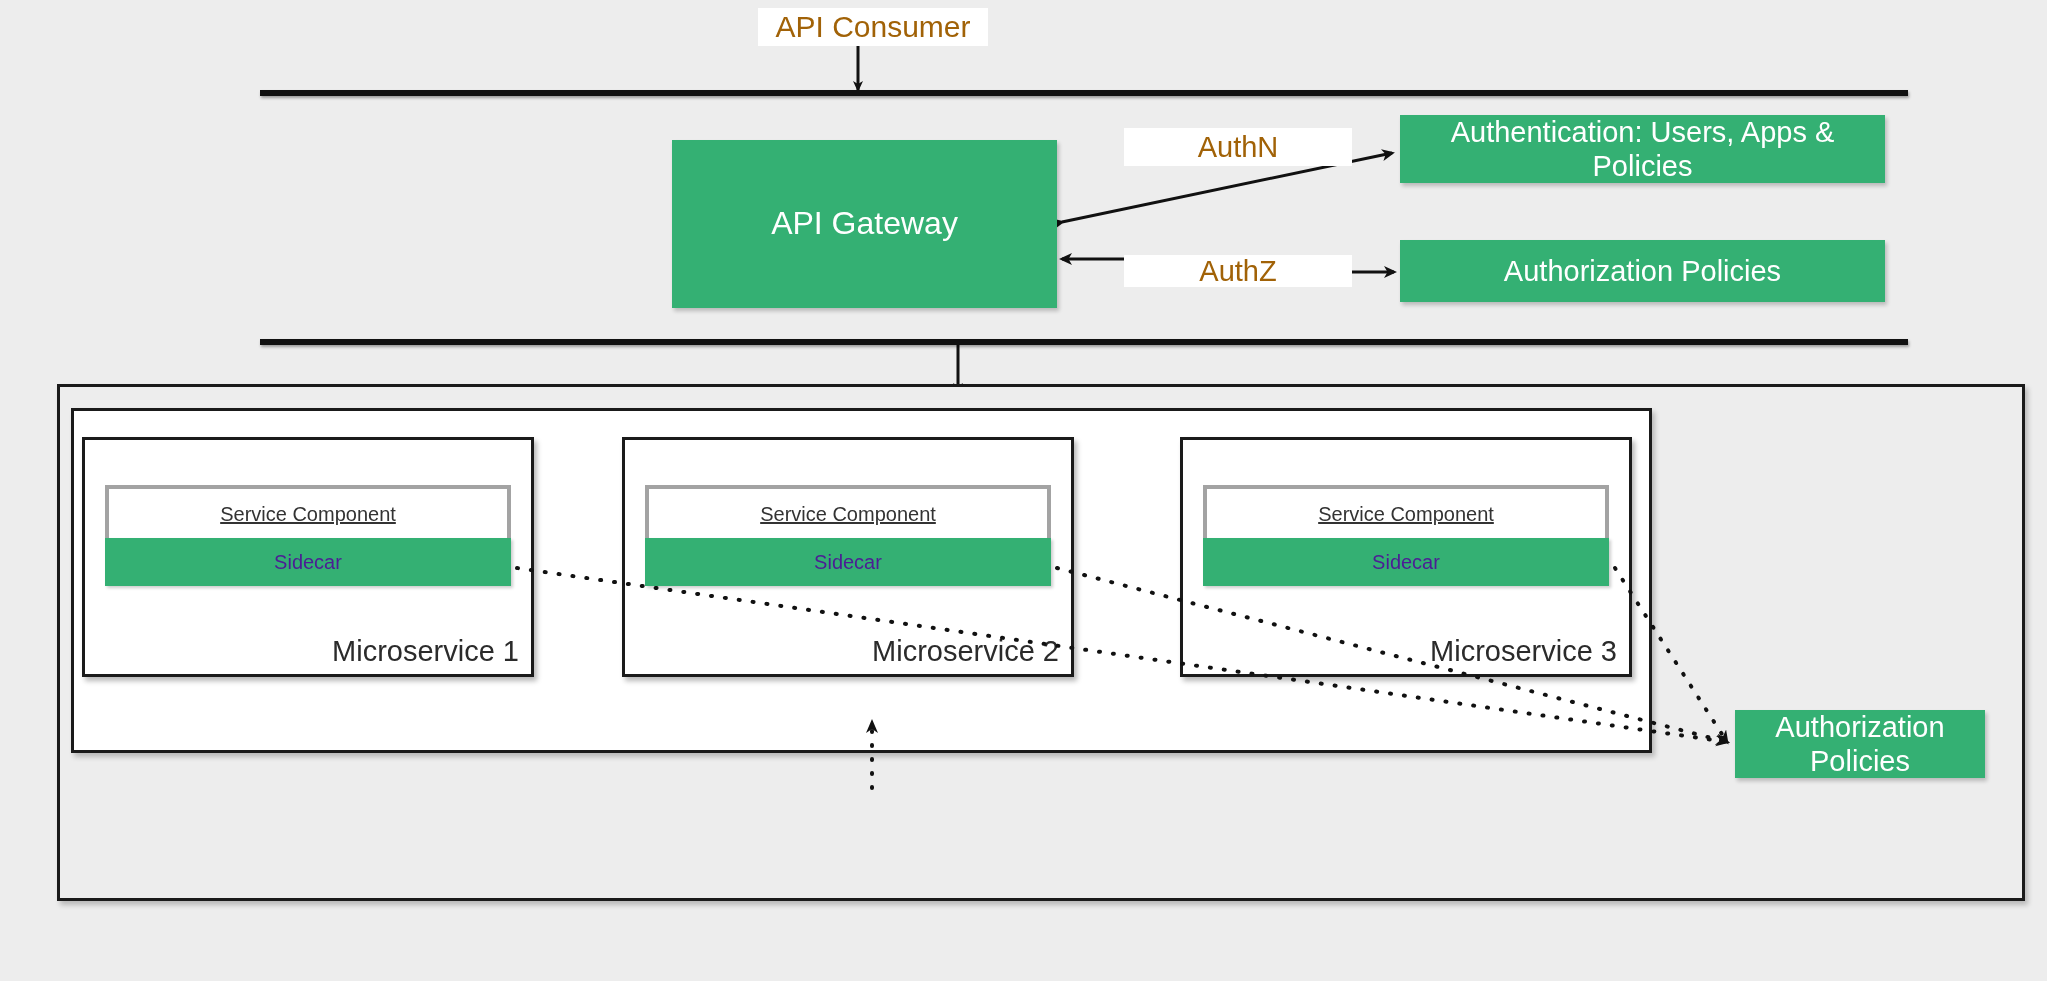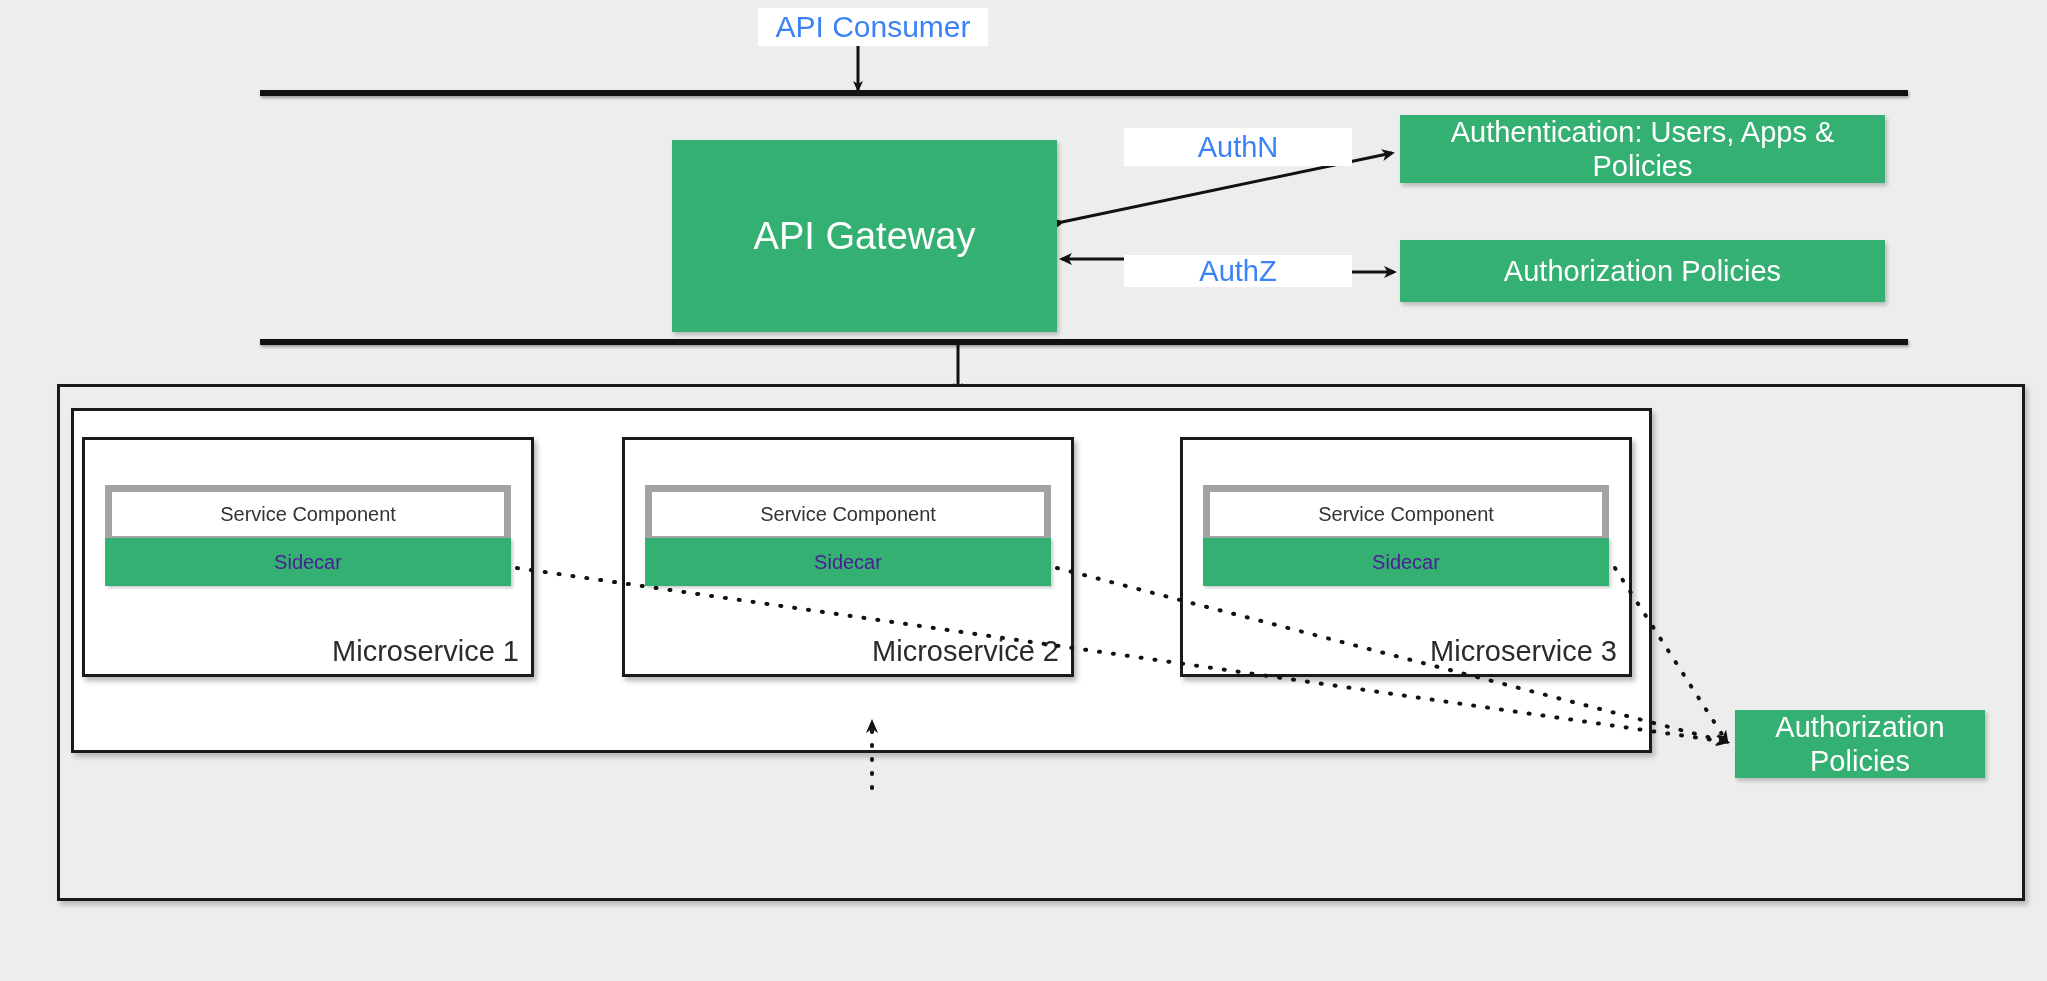--- a/index.html
+++ b/index.html
@@ -38,40 +38,40 @@
     line-height: 1.18;
   }
   .green {
     background: #34b073;
     color: #ffffff;
     box-shadow: 2px 3px 4px rgba(0,0,0,0.22);
     z-index: 30;
   }
   .labelchip {
     background: #ffffff;
-    color: #3b82f6;
+    color: #a16207;
     z-index: 35;
   }
 
   
   #api-consumer-label {
     left: 758px; top: 8px; width: 230px; height: 38px;
     font-size: 30px;
   }
   #swimlane-top {
     position: absolute; left: 260px; top: 90px; width: 1648px; height: 6px;
     background: #111111; box-shadow: 1px 2px 3px rgba(0,0,0,0.35); z-index: 20;
   }
   #swimlane-bottom {
     position: absolute; left: 260px; top: 339px; width: 1648px; height: 6px;
     background: #111111; box-shadow: 1px 2px 3px rgba(0,0,0,0.35); z-index: 20;
   }
   #api-gateway {
-    left: 672px; top: 140px; width: 385px; height: 192px;
-    font-size: 38px;
+    left: 672px; top: 140px; width: 385px; height: 168px;
+    font-size: 32px;
   }
   #authn-chip {
     left: 1124px; top: 128px; width: 228px; height: 38px;
     font-size: 29px;
   }
   #authz-chip {
     left: 1124px; top: 255px; width: 228px; height: 32px;
     font-size: 29px;
   }
   #authentication-box {
@@ -115,23 +115,23 @@
     right: 12px; bottom: 6px;
     font-size: 29px;
     color: #2b2b2b;
     white-space: nowrap;
   }
   .svc-comp {
     position: absolute;
     left: 20px; right: 20px; top: 45px; height: 58px;
     box-sizing: border-box;
     background: #ffffff;
-    border: 7px solid #a3a3a3;
+    border: 4px solid #a3a3a3;
     display: flex; align-items: center; justify-content: center;
-    font-size: 20px; color: #333333;
+    font-size: 20px; color: #333333; text-decoration: underline;
   }
   .sidecar {
     position: absolute;
     left: 20px; right: 20px; top: 98px; height: 48px;
     box-sizing: border-box;
     background: #34b073;
     color: #4c1d95;
     display: flex; align-items: center; justify-content: center;
     font-size: 20px;
     box-shadow: 2px 2px 3px rgba(0,0,0,0.20);

